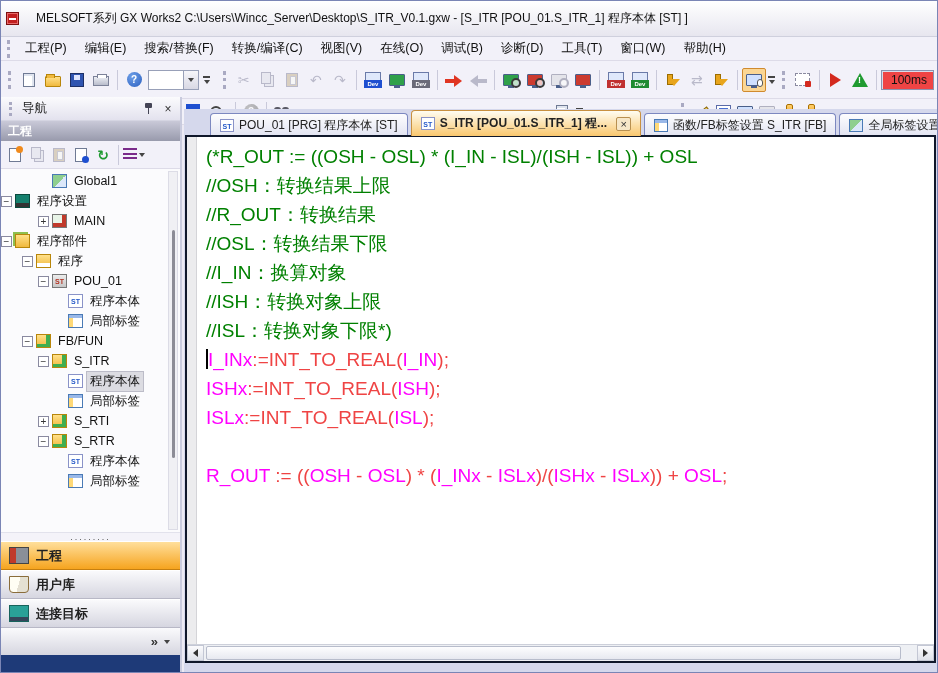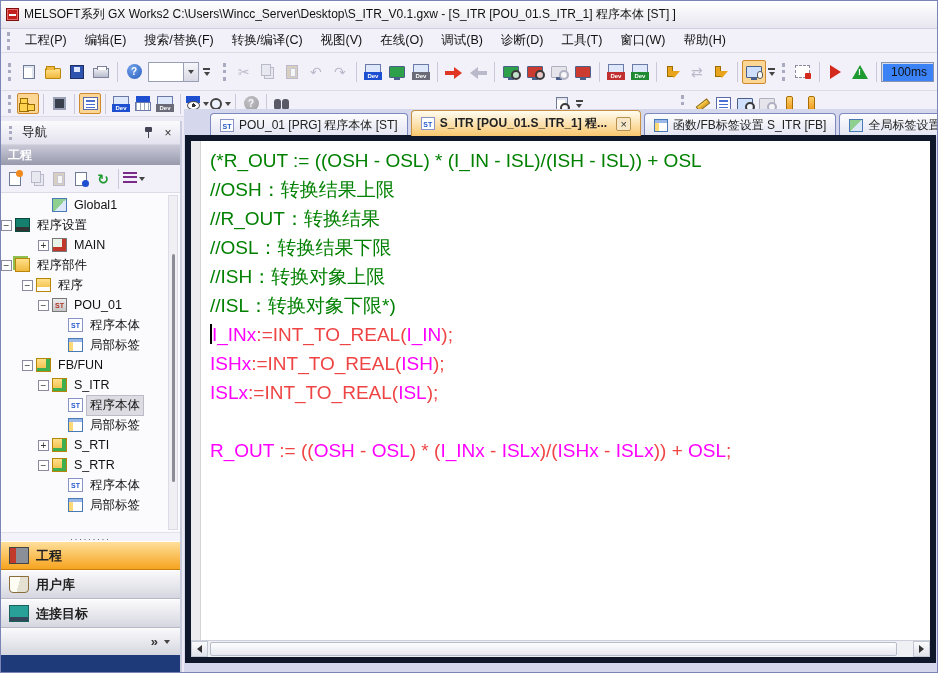--- a/index.html
+++ b/index.html
@@ -1,20 +1,20 @@
 <!DOCTYPE html>
 <html><head>
 <meta charset="utf-8">
 <style>
   *{box-sizing:border-box;margin:0;padding:0}
   body{font-family:"Liberation Sans",sans-serif;background:#9aa0b8}
   #win{position:relative;width:938px;height:673px;margin:0 auto;background:#eceaf4;border:1px solid #7a85b5;overflow:hidden;font-family:"Liberation Sans",sans-serif}
 
   
-  .titlebar{height:28px;display:flex;align-items:center;gap:5px;padding:0 5px;background:linear-gradient(#ffffff,#e7e6ef);border-bottom:1px solid #cfd0dd;font-size:12px;color:#111;white-space:nowrap;overflow:hidden}
+  .titlebar{height:36px;display:flex;align-items:center;gap:17px;padding:0 5px;background:linear-gradient(#ffffff,#e7e6ef);border-bottom:1px solid #cfd0dd;font-size:12px;color:#111;white-space:nowrap;overflow:hidden}
   .applogo{width:13px;height:13px;flex:none;background:#c21f1f;border:1px solid #7d0f0f;box-shadow:inset 0 0 0 1px #e86a6a;position:relative}
   .applogo::after{content:"";position:absolute;left:2px;top:5px;right:2px;height:2px;background:#fff}
 
   
   .menubar{height:24px;display:flex;align-items:center;background:#f2f1f9;border-bottom:1px solid #dddbe8;font-size:12.5px;color:#111;padding-left:2px}
   .grip{width:5px;height:18px;border-left:3px dotted #a9a9c2;margin:0 4px;flex:none}
   .mi{padding:3px 9px;cursor:default}
 
   
   .toolbar{display:flex;align-items:center;background:#f2f1f9;border-bottom:1px solid #dddbe8;padding:0 3px}
@@ -61,21 +61,21 @@
   .i-arrow.rev{transform:scaleX(-1)}
   .i-arrow.dis::before{background:#b9b9ca}.i-arrow.dis::after{border-left-color:#b9b9ca}
   .i-step{width:14px;height:13px}
   .i-step::before{content:"";position:absolute;left:1px;top:1px;width:4px;height:9px;background:#e8a51c;border:1px solid #9c6d00}
   .i-step::after{content:"";position:absolute;right:0;bottom:0;border-left:6px solid transparent;border-right:6px solid transparent;border-top:7px solid #e8a51c}
   .i-play{width:0;height:0;border-top:7px solid transparent;border-bottom:7px solid transparent;border-left:11px solid #d42a1e}
   .i-alert{width:0;height:0;border-left:8px solid transparent;border-right:8px solid transparent;border-bottom:14px solid #1f9a30;position:relative}
   .i-alert::after{content:"!";position:absolute;left:-2px;top:2px;color:#fff;font-size:9px;font-weight:bold}
   .i-dots{width:15px;height:13px;border:1px dashed #8a8aa0;background:#fff}
   .i-dots::after{content:"";position:absolute;right:-2px;bottom:-2px;width:6px;height:6px;background:#d42a1e;border-radius:1px}
-  .scanbox{width:102px;height:20px;background:#3b82f6;border:1px solid #8a93b0;box-shadow:inset 1px 1px 0 #d8dce8;font-size:12px;line-height:18px;text-align:right;padding:0 6px;color:#111;margin-left:0}
+  .scanbox{width:102px;height:20px;background:#ef4444;border:1px solid #8a93b0;box-shadow:inset 1px 1px 0 #d8dce8;font-size:12px;line-height:18px;text-align:right;padding:0 6px;color:#111;margin-left:0}
   .combo{width:112px;height:20px;background:#fff;border:1px solid #98a0b8;display:flex;align-items:center;justify-content:flex-end;margin:0 2px}
   .combo .cbtn{width:15px;height:18px;background:linear-gradient(#f6f6fa,#d8d8e4);border-left:1px solid #98a0b8;display:flex;align-items:center;justify-content:center}
   .i-org{width:16px;height:14px}
   .i-org::before{content:"";position:absolute;left:0;top:1px;width:6px;height:5px;background:#ffd34d;border:1px solid #9c6d00}
   .i-org::after{content:"";position:absolute;right:1px;top:7px;width:6px;height:5px;background:#ffd34d;border:1px solid #9c6d00;box-shadow:-7px 0 0 #ffd34d,-7px 0 0 1px #9c6d00}
   .i-chip{width:13px;height:13px;background:#3a3f4d;border:2px solid #9aa0b4;margin:1px}
   .i-list{width:15px;height:13px;background:#fff;border:1px solid #5a6aa8}
   .i-list::after{content:"";position:absolute;left:2px;right:2px;top:2px;height:8px;background:repeating-linear-gradient(#4a6fd0 0 1.5px,transparent 1.5px 3.5px)}
   .i-grid{width:16px;height:15px}
   .i-grid::before{content:"";position:absolute;top:0;left:1px;right:1px;height:7px;background:#1e4fd0}
@@ -93,21 +93,21 @@
   .i-bar{width:7px;height:15px;background:linear-gradient(#ffcf6a,#ef9a1d);border:1px solid #a86e00;border-radius:2px;margin:0 1px}
   .i-refresh{font-family:"DejaVu Sans",sans-serif;font-size:14px;color:#1f9a30;font-weight:bold;line-height:1}
   .i-star{width:12px;height:14px;background:#fff;border:1px solid #6f7a94}
   .i-star::after{content:"";position:absolute;right:-3px;top:-3px;width:7px;height:7px;background:#f08a1c;border-radius:50%}
   .i-info{width:12px;height:14px;background:#fff;border:1px solid #6f7a94}
   .i-info::after{content:"";position:absolute;right:-3px;bottom:-2px;width:7px;height:7px;background:#1e4fd0;border-radius:50%}
   .i-sort{width:14px;height:13px;background:repeating-linear-gradient(#7a2b8a 0 2px,transparent 2px 4.5px)}
   .i-mouse{position:absolute;right:-2px;bottom:-2px;width:6px;height:8px;background:#fff;border:1px solid #555;border-radius:3px}
 
   
-  #nav{position:absolute;top:120px;left:0;width:181px;bottom:0;background:#b91c1c;border-right:2px solid #c9cbde;display:flex;flex-direction:column}
+  #nav{position:absolute;top:96px;left:0;width:181px;bottom:0;background:#b91c1c;border-right:2px solid #c9cbde;display:flex;flex-direction:column}
   .nav-title{height:24px;display:flex;align-items:center;background:linear-gradient(#fbfbfd,#e3e2ee);border-bottom:1px solid #d5d5e2;font-size:12.5px;color:#222;padding:0 4px;gap:4px}
   .nav-title .sp{flex:1}
   .wbtn{width:16px;height:15px;display:flex;align-items:center;justify-content:center;color:#333;font-size:12px;line-height:1}
   .pin{width:9px;height:13px;position:relative}
   .pin::before{content:"";position:absolute;left:1px;top:1px;width:7px;height:5px;background:#445;border-radius:1px}
   .pin::after{content:"";position:absolute;left:4px;top:6px;width:1.5px;height:6px;background:#445}
   .nav-sec{height:20px;background:linear-gradient(#c9c9d8,#989aac);color:#fff;font-size:12px;font-weight:bold;line-height:20px;padding:0 7px}
   .nav-tools{height:28px;display:flex;align-items:center;background:#f2f1f9;border-bottom:1px solid #dddbe8;padding:0 3px}
   .nav-tools .tbtn{min-width:22px;height:22px}
   .tree-wrap{flex:1;position:relative;background:#fbfbfd;overflow:hidden}
@@ -145,21 +145,21 @@
   .dock-more{height:27px;background:linear-gradient(#fafafc,#d6d6e0);display:flex;align-items:center;justify-content:flex-end;padding:0 10px;gap:6px;color:#333;font-size:13px;font-weight:bold}
   .navyband{height:17px;background:#1e3a78}
 
   
   #ed{position:absolute;top:108px;left:183px;right:0;bottom:0;background:#d5d8ec}
   .tabbar{position:absolute;top:0;left:0;right:0;height:27px;display:flex;align-items:flex-end;padding-left:26px;gap:3px;overflow:hidden}
   .tab{height:23px;display:flex;align-items:center;gap:5px;padding:0 9px;font-size:12px;color:#222;background:linear-gradient(#fdfdfe,#e2e4f2);border:1px solid #7c88c0;border-bottom:none;border-radius:4px 4px 0 0;white-space:nowrap;flex:none}
   .tab.active{height:26px;background:linear-gradient(#fffdf2,#f9c76e);font-weight:bold;border-color:#c89040;position:relative;z-index:2}
   .tab .ti{width:14px;height:13px;margin-right:0}
   .tclose{width:15px;height:14px;margin-left:4px;border:1px solid #b89050;background:#f6e7c8;border-radius:2px;font-size:11px;line-height:12px;text-align:center;color:#333;font-weight:normal}
-  .frame{position:absolute;top:26px;left:1px;right:1px;bottom:9px;border:6px solid #0f172a;background:#fff;display:flex;flex-direction:column}
+  .frame{position:absolute;top:26px;left:1px;right:1px;bottom:9px;border:2px solid #0f172a;background:#fff;display:flex;flex-direction:column}
   .canvas{flex:1;display:flex;overflow:hidden}
   .lmargin{width:10px;background:#ececee;border-right:1px solid #d4d4d8;flex:none}
   .codebox{flex:1;padding:5px 0 0 9px;font-size:19px;line-height:29px;overflow:hidden}
   .cl{white-space:pre;height:29px}
   .tk.c{color:#008000}
   .tk.v{color:#ff00ff}
   .tk.p{color:#ef4444}
   .caret{display:inline-block;width:2px;height:20px;background:#000;vertical-align:-3px}
   .hscroll{height:17px;border-top:1px solid #cdd0da;background:#eef0f4;display:flex;flex:none}
   .harrow{width:17px;background:linear-gradient(#fbfbfd,#dfe2ea);border:1px solid #c3c7d4;display:flex;align-items:center;justify-content:center;flex:none}
@@ -543,20 +543,21 @@
         </div>
     </div>
     <div class="frame">
       <div class="canvas">
         <div class="lmargin"></div>
         <div class="codebox">
           <div class="cl"><span class="tk c">(*R_OUT := ((OSH - OSL) * (I_IN - ISL)/(ISH - ISL)) + OSL</span></div>
           <div class="cl"><span class="tk c">//OSH：转换结果上限</span></div>
           <div class="cl"><span class="tk c">//R_OUT：转换结果</span></div>
           <div class="cl"><span class="tk c">//OSL：转换结果下限</span></div>
+          <div class="cl"><span class="tk c">//I_IN：换算对象</span></div>
           <div class="cl"><span class="tk c">//ISH：转换对象上限</span></div>
           <div class="cl"><span class="tk c">//ISL：转换对象下限*)</span></div>
           <div class="cl"><span class="caret"></span><span class="tk v">I_INx</span><span class="tk p">:=INT_TO_REAL(</span><span class="tk v">I_IN</span><span class="tk p">);</span></div>
           <div class="cl"><span class="tk v">ISHx</span><span class="tk p">:=INT_TO_REAL(</span><span class="tk v">ISH</span><span class="tk p">);</span></div>
           <div class="cl"><span class="tk v">ISLx</span><span class="tk p">:=INT_TO_REAL(</span><span class="tk v">ISL</span><span class="tk p">);</span></div>
           <div class="cl"><span class="tk p"></span></div>
           <div class="cl"><span class="tk v">R_OUT</span><span class="tk p"> := ((</span><span class="tk v">OSH</span><span class="tk p"> - </span><span class="tk v">OSL</span><span class="tk p">) * (</span><span class="tk v">I_INx</span><span class="tk p"> - </span><span class="tk v">ISLx</span><span class="tk p">)/(</span><span class="tk v">ISHx</span><span class="tk p"> - </span><span class="tk v">ISLx</span><span class="tk p">)) + </span><span class="tk v">OSL</span><span class="tk p">;</span></div>
         </div>
       </div>
       <div class="hscroll">

